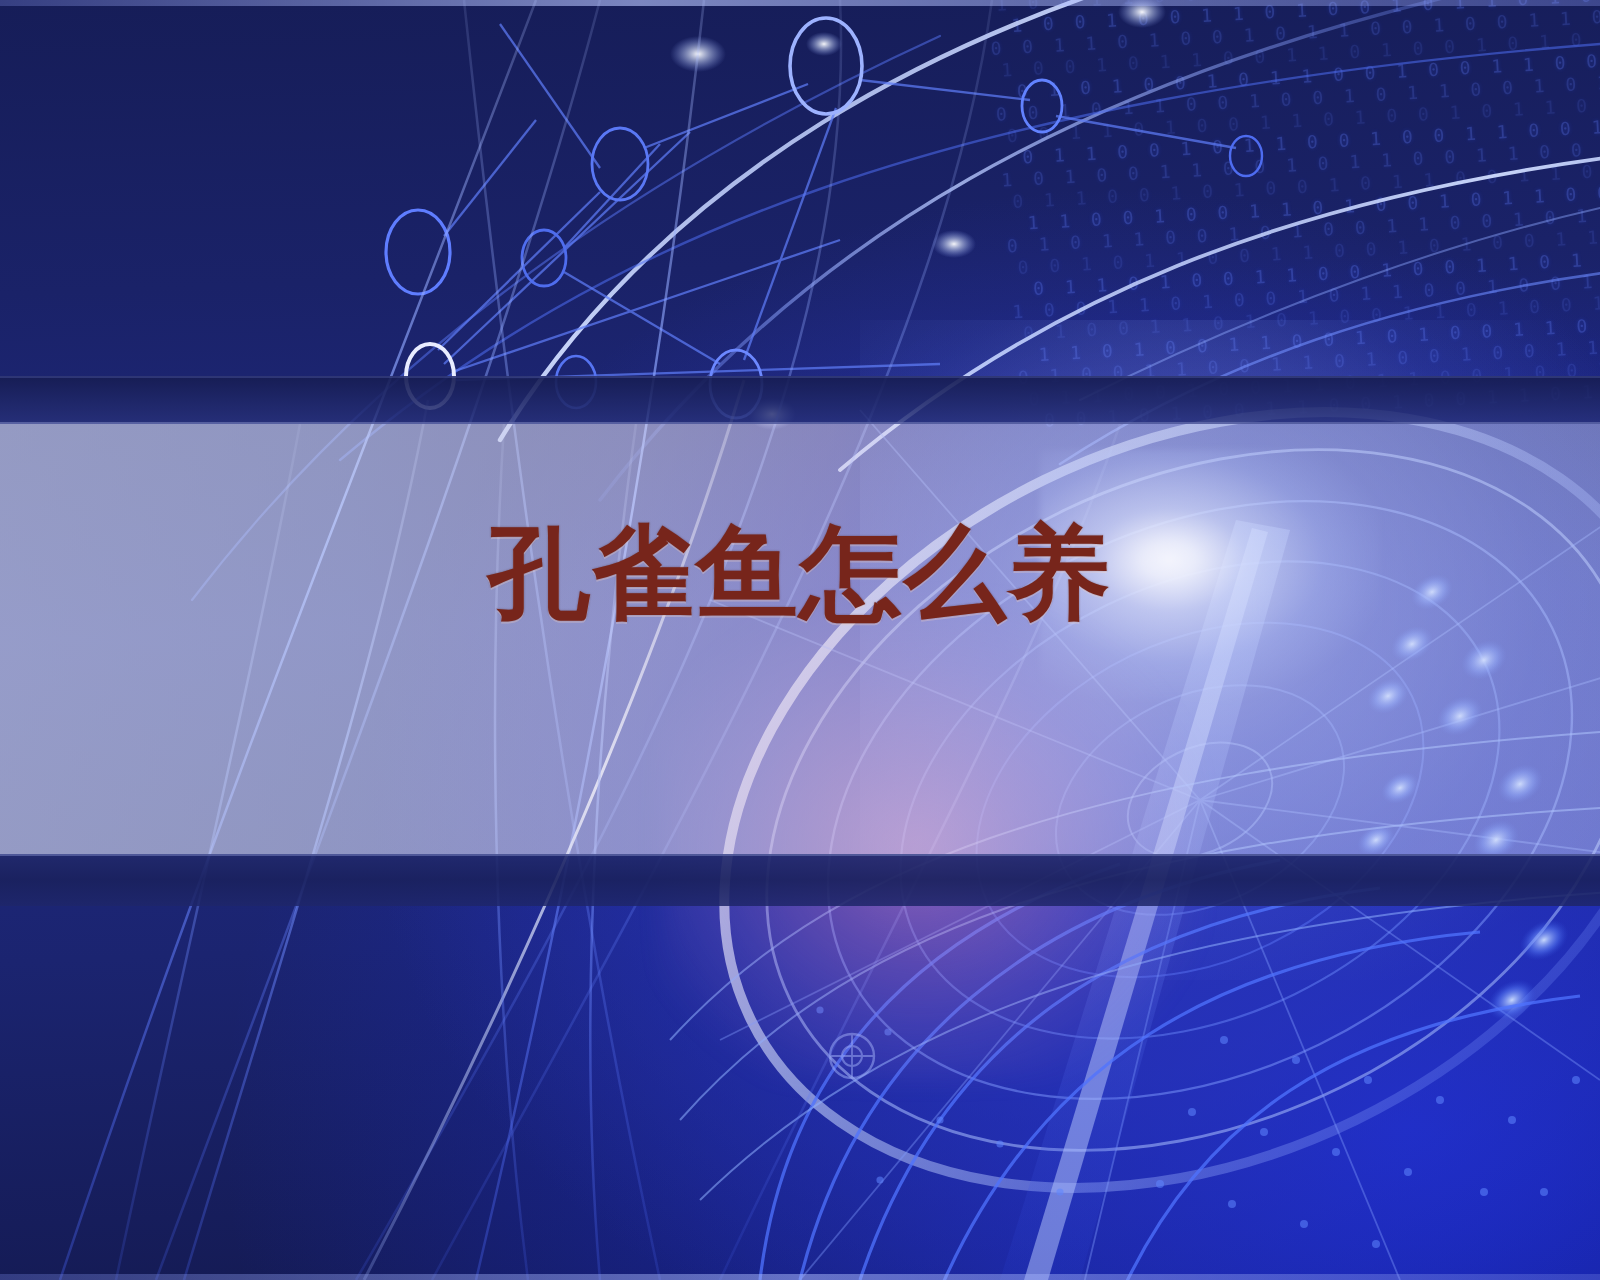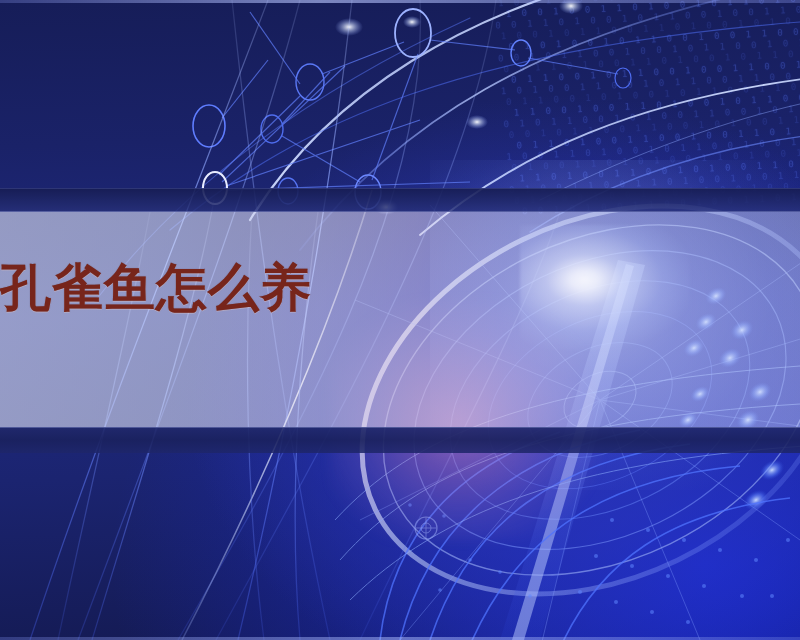--- a/index.html
+++ b/index.html
@@ -132,20 +132,21 @@
         rgba(220,226,250,.42) 100%);
   }
 
   
   #title-text {
     position: absolute;
     left: 0; top: 211px;
     width: 100%; height: 153px;
     display: flex;
     align-items: center;
+    justify-content: center;
     pointer-events: auto;
   }
   #title-heading {
     margin: 0;
     font-family: "DejaVu Sans", "Liberation Sans", sans-serif;
     font-size: 51px;
     font-weight: 700;
     letter-spacing: 1px;
     color: #77251b;
     text-shadow: 0 1px 0 rgba(255,225,215,.30), 0 0 1px rgba(80,25,18,.55);

